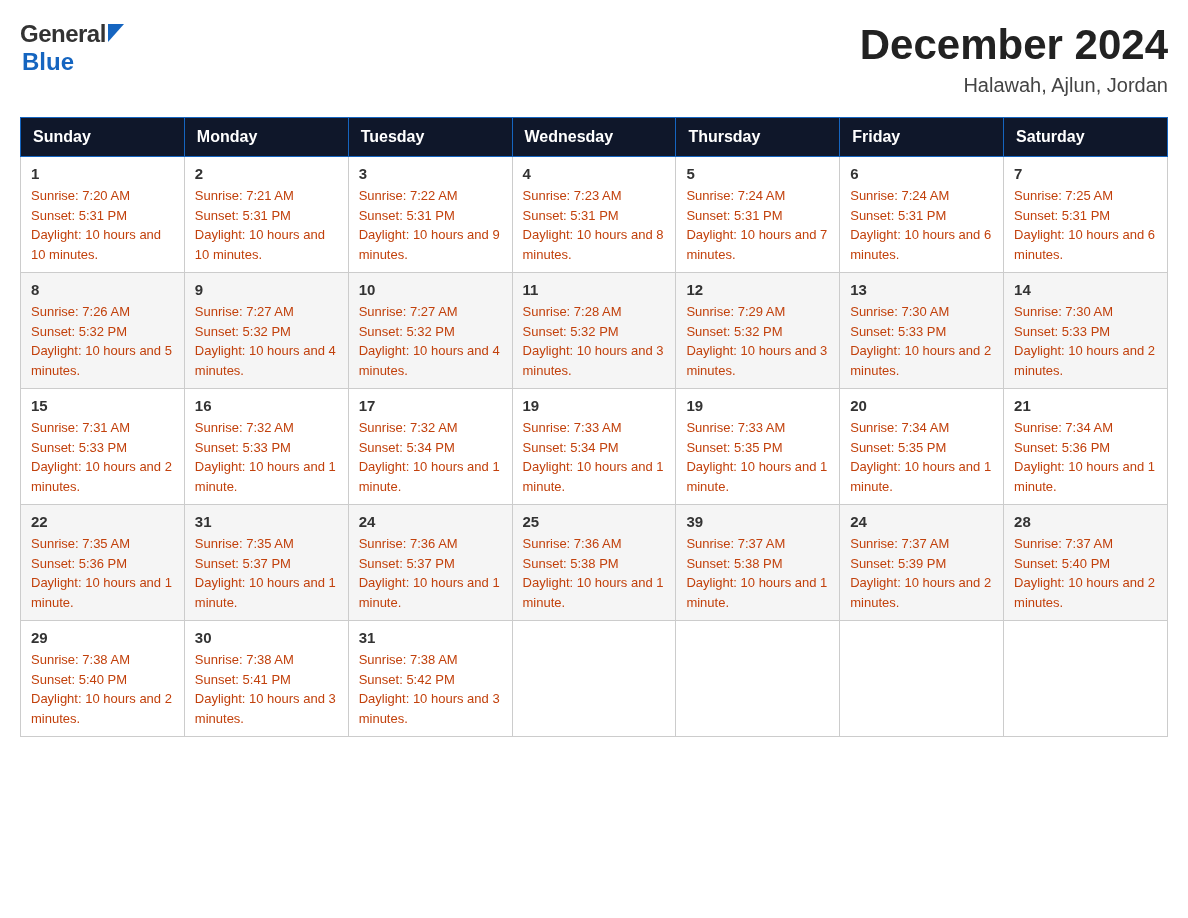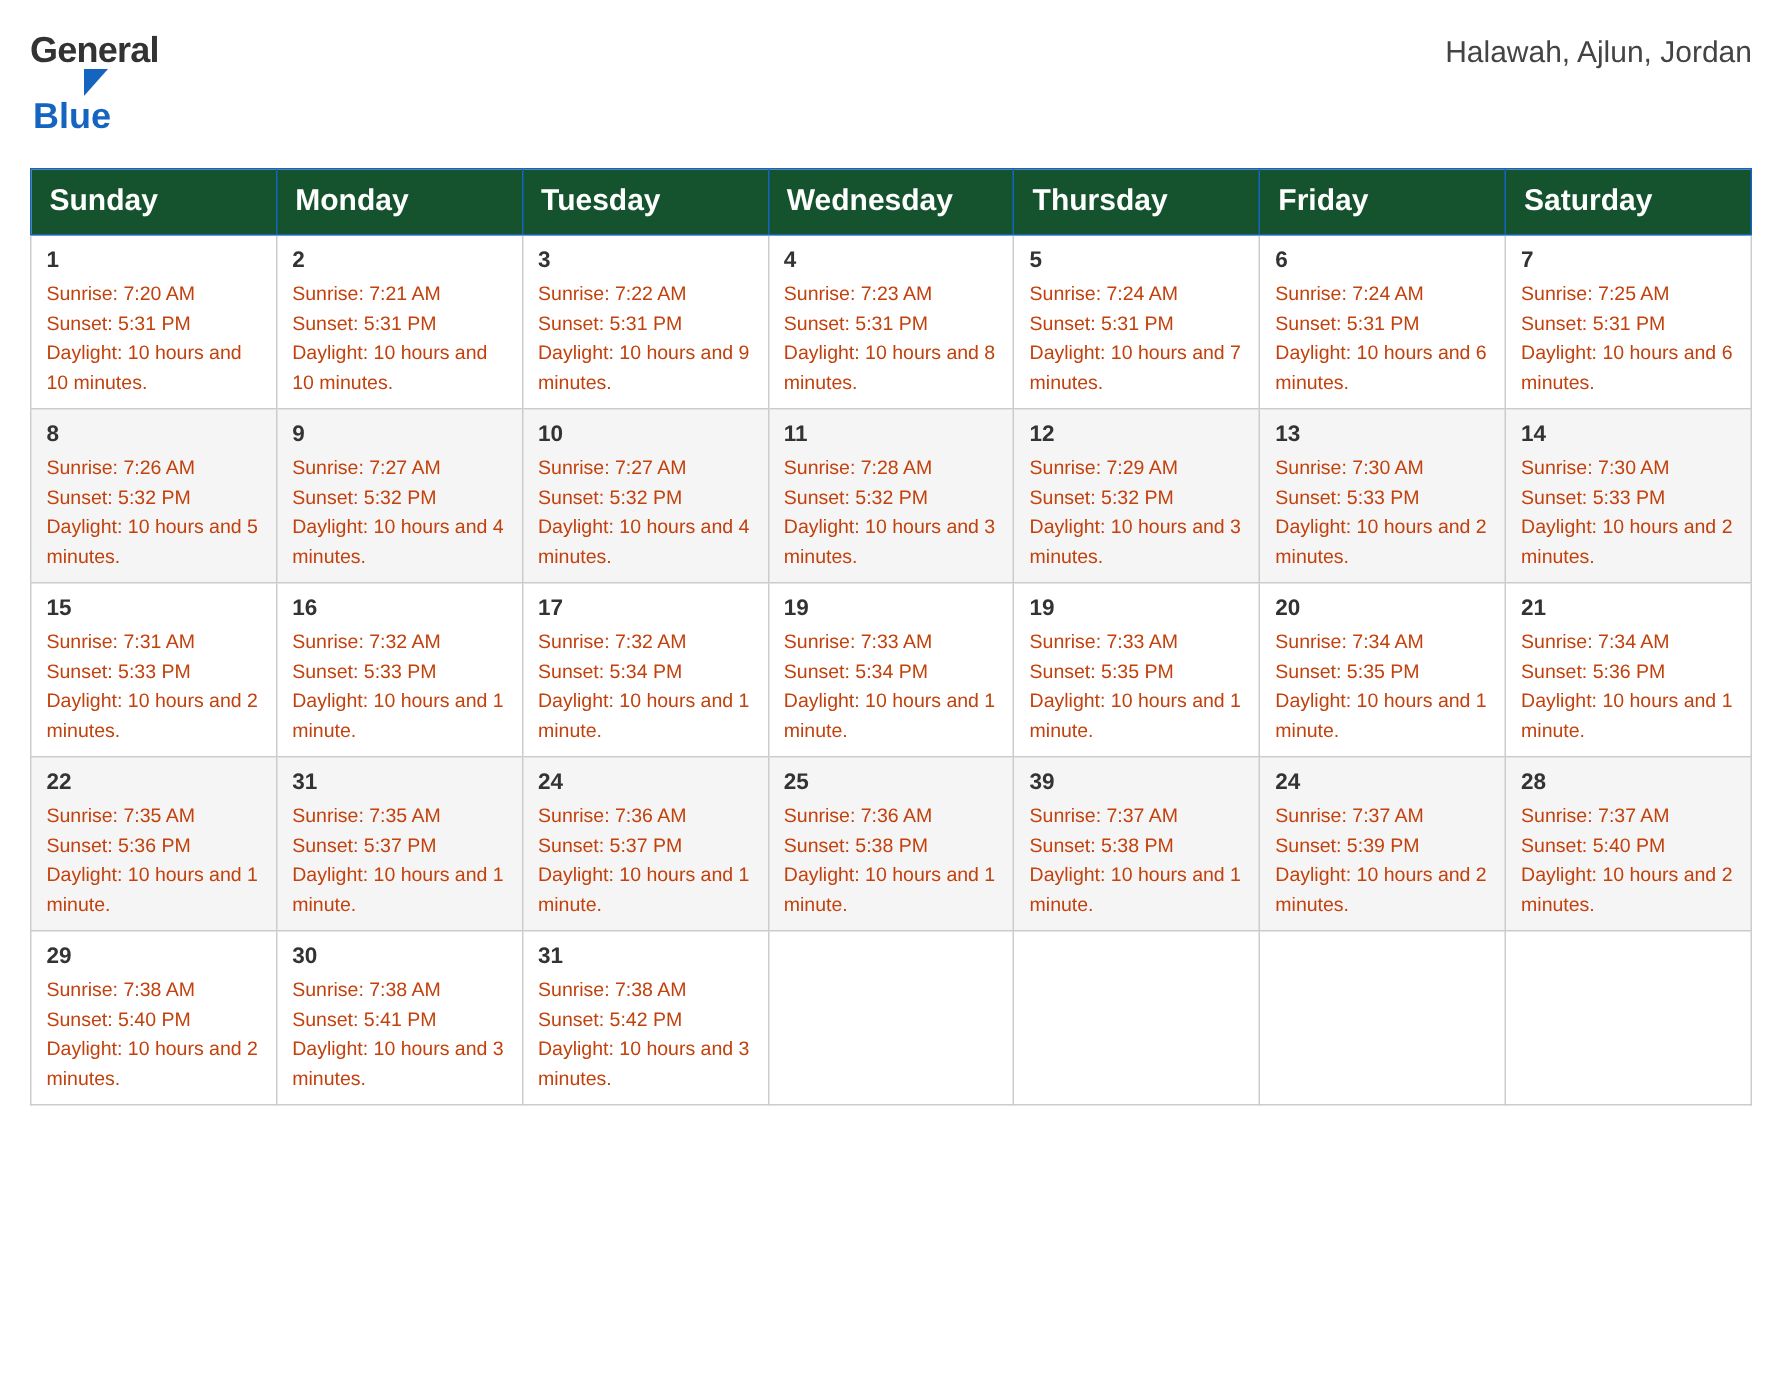--- a/index.html
+++ b/index.html
@@ -28,23 +28,23 @@
     .calendar-subtitle {
       font-size: 20px;
       color: #444;
       margin-top: 4px;
     }
     table {
       width: 100%;
       border-collapse: collapse;
     }
     thead th {
-      background-color: #14532d;
+      background-color: #0f172a;
       color: #fff;
-      font-size: 20px;
+      font-size: 16px;
       font-weight: bold;
       padding: 10px 12px;
       text-align: left;
       border: 1px solid #1565c0;
     }
     tbody td {
       vertical-align: top;
       padding: 8px 10px;
       border: 1px solid #ccc;
       font-size: 13px;
@@ -73,21 +73,20 @@
       background: #fff;
     }
     .logo-wrapper {
       display: flex;
       flex-direction: column;
       align-items: flex-start;
     }
     .logo-row1 {
       display: flex;
       align-items: center;
-      flex-direction: column;
     }
     .logo-row2 {
       display: flex;
       align-items: center;
       margin-left: 2px;
     }
     .general-text {
       font-size: 24px;
       font-weight: bold;
       color: #333;
@@ -116,20 +115,21 @@
   <div class="logo-wrapper">
     <div class="logo-row1">
       <span class="general-text">General</span>
       <span class="triangle-icon"></span>
     </div>
     <div class="logo-row2">
       <span class="blue-text">Blue</span>
     </div>
   </div>
   <div class="title-section">
+    <div class="calendar-title">December 2024</div>
     <div class="calendar-subtitle">Halawah, Ajlun, Jordan</div>
   </div>
 </div>
 
 <table>
   <thead>
     <tr>
     <th>Sunday</th>
         <th>Monday</th>
         <th>Tuesday</th>

